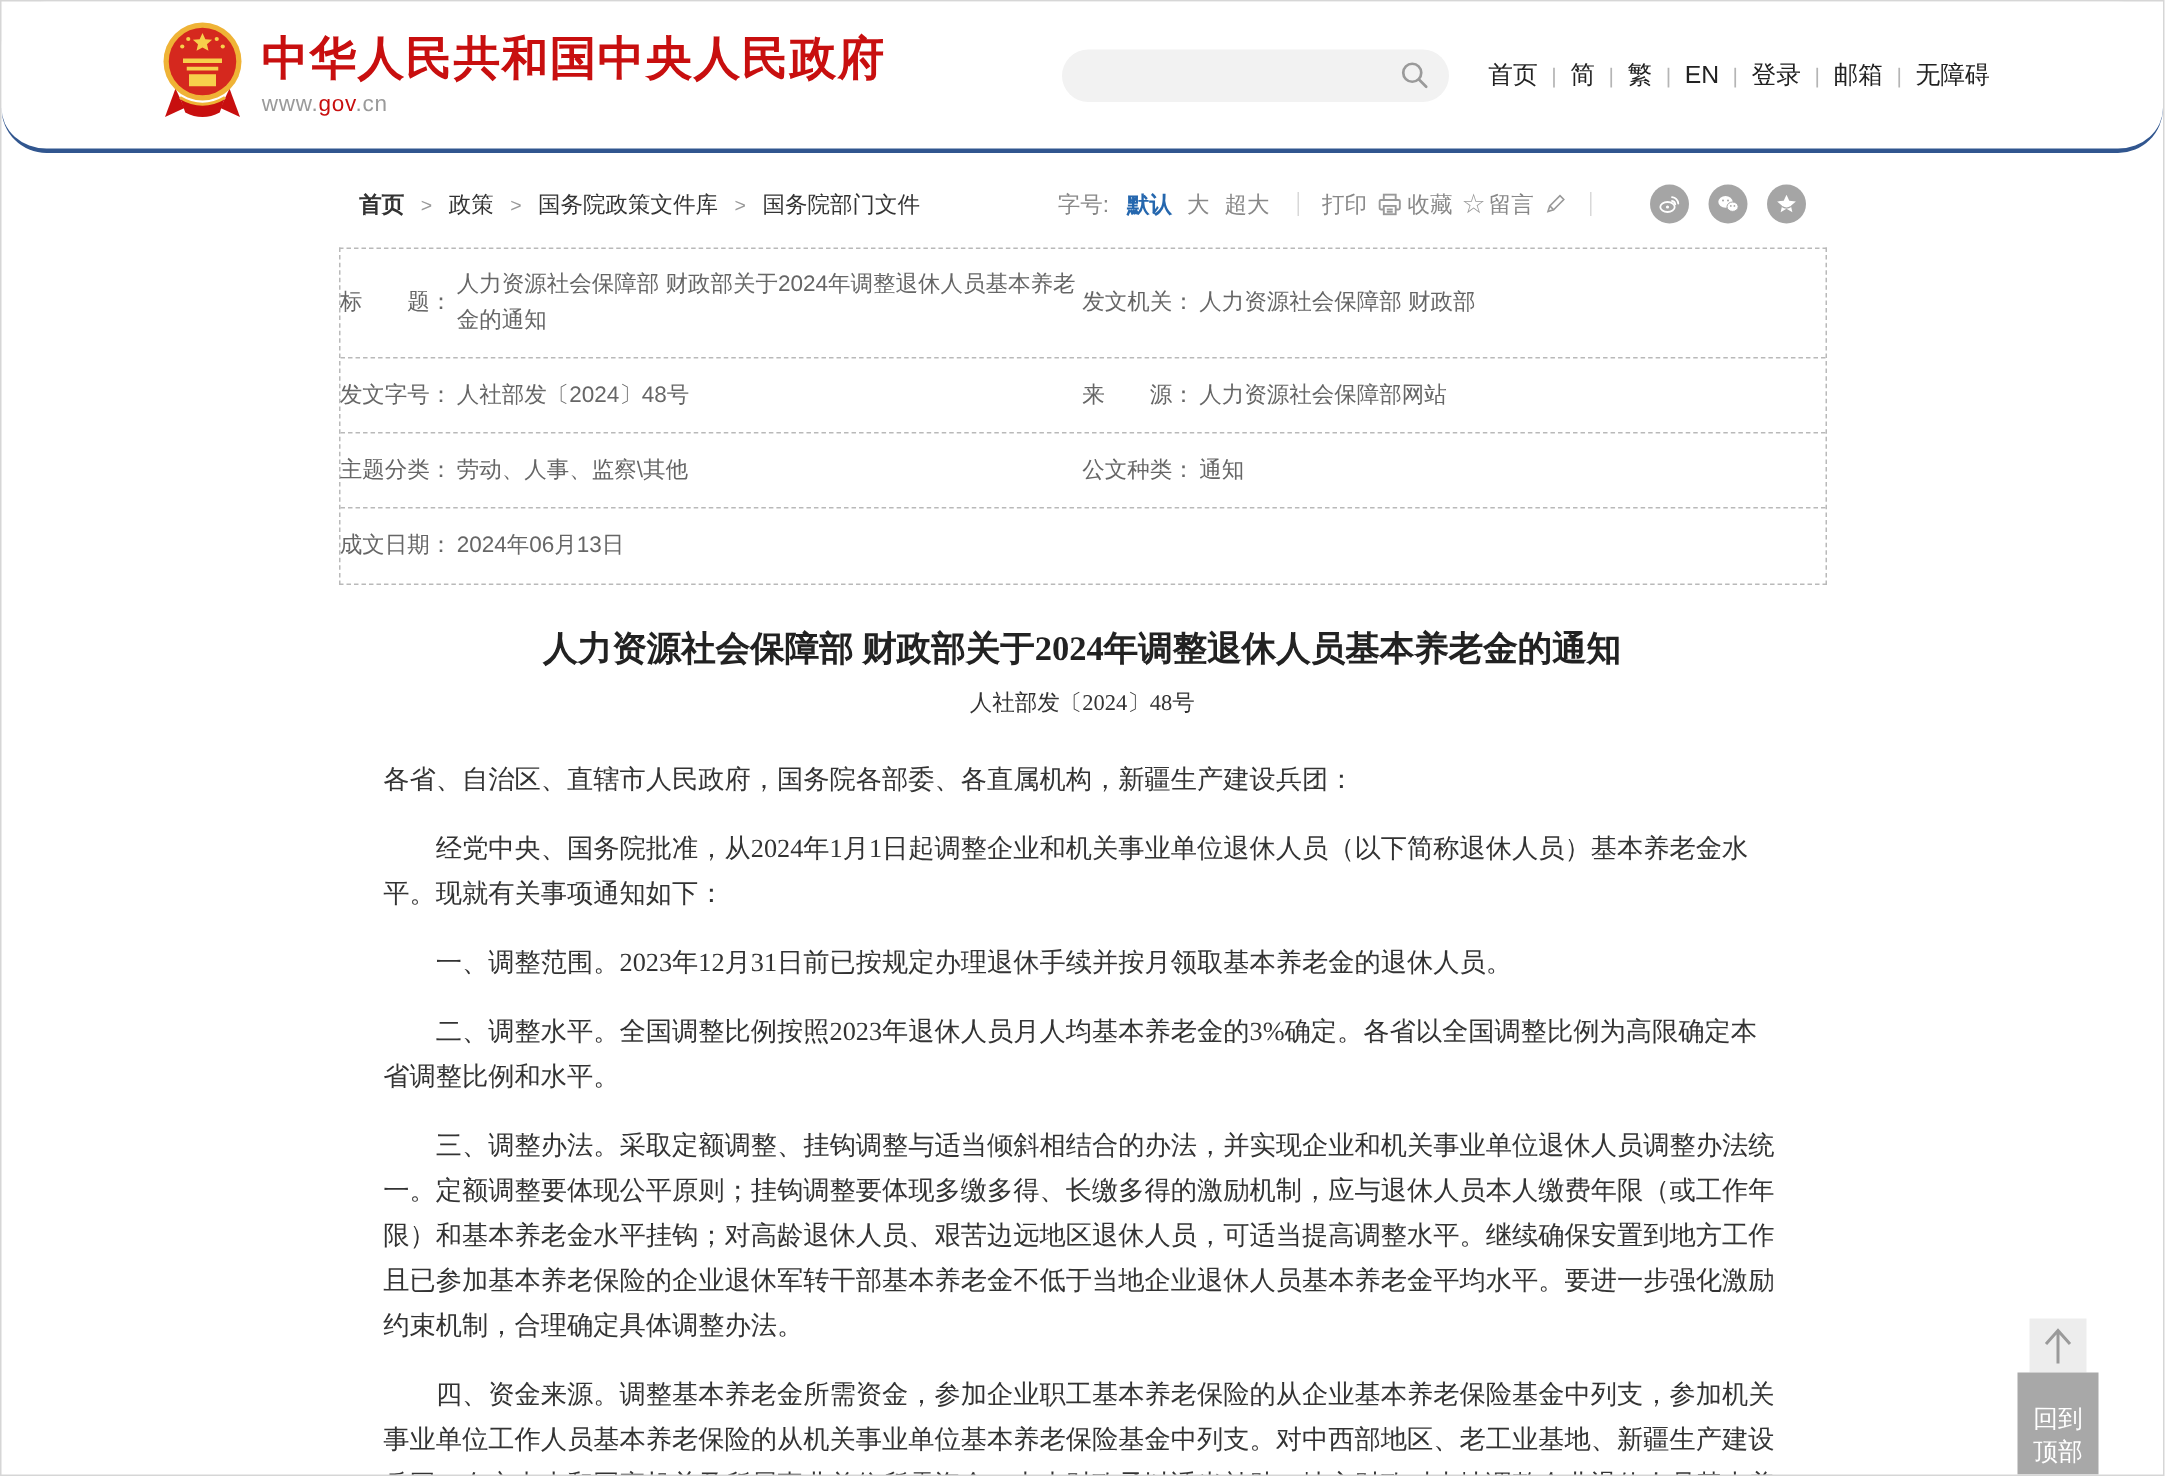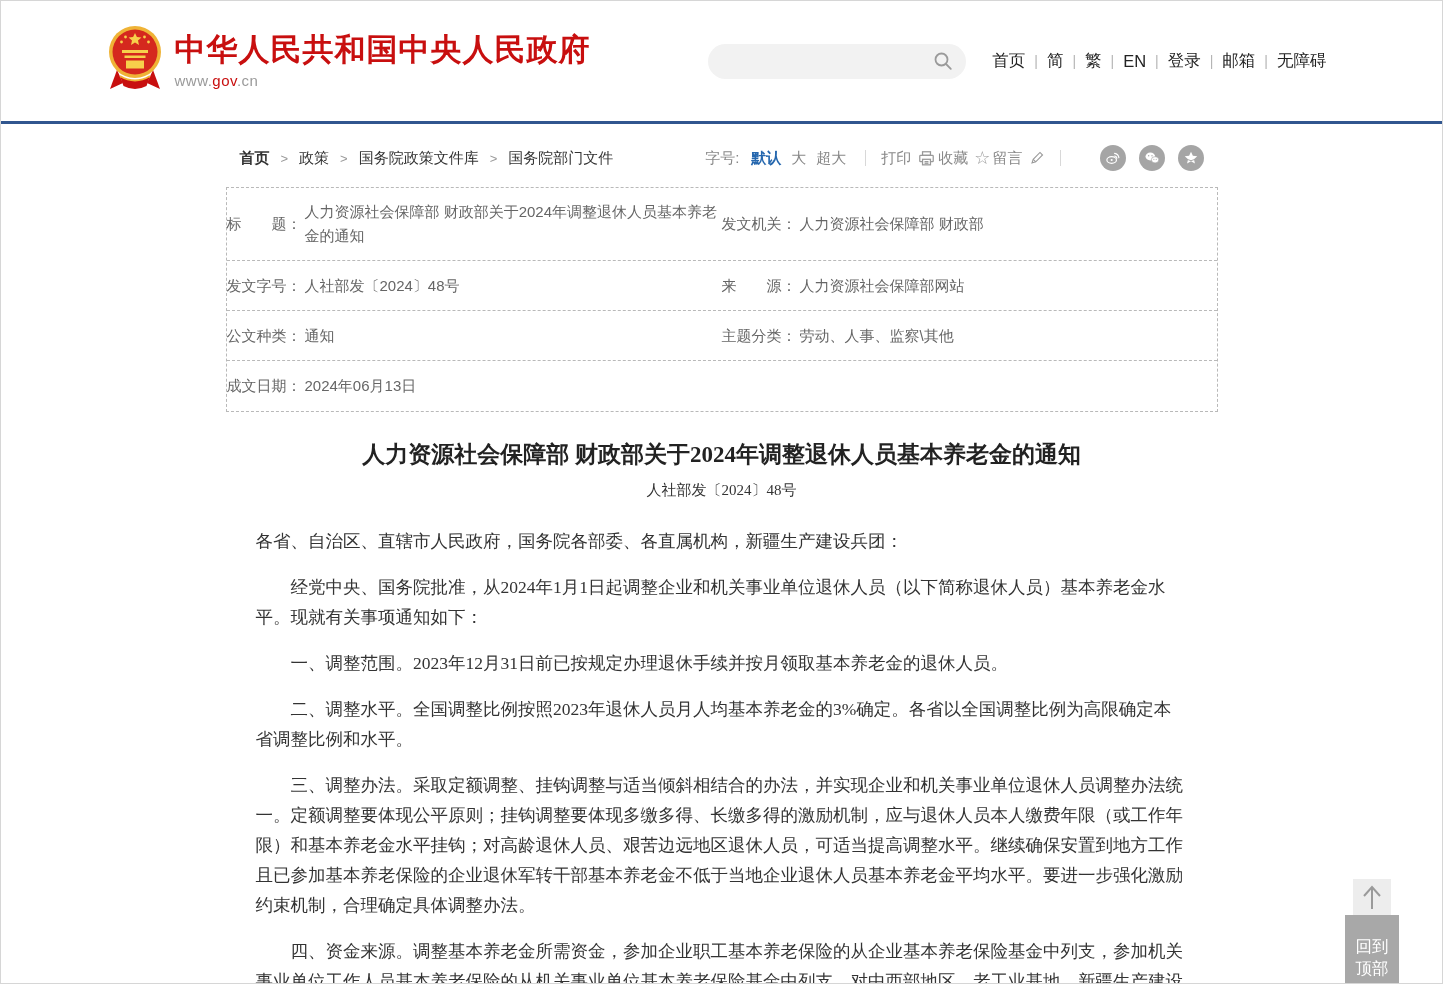--- a/index.html
+++ b/index.html
@@ -6,21 +6,21 @@
   html, body { background: #fff; }
   body {
     width: 1443px; height: 984px;
     position: relative; overflow: hidden;
     border: 1px solid #d6d6d6;
     font-family: "Liberation Sans", "DejaVu Sans", sans-serif;
     color: #333;
   }
 
   
-  .site-header { height: 123px; background: #fff; border-bottom: 3px solid #31568f; }
+  .site-header { height: 101px; background: #fff; border-bottom: 3px solid #31568f; border-radius: 30px; }
   .header-inner { width: 1228px; height: 100%; margin: 0 auto; display: flex; align-items: center; }
   .logo-link { display: flex; align-items: center; cursor: pointer; }
   .title-block { margin-left: 13px; display: flex; flex-direction: column; }
   .site-title {
     font-family: "Liberation Serif", "DejaVu Serif", serif;
     font-weight: bold; font-size: 31px; letter-spacing: 1px; color: #c80f0f; line-height: 1.1;
   }
   .site-url { font-size: 15px; color: #9a9a9a; margin-top: 4px; letter-spacing: .5px; }
   .site-url .red { color: #c80f0f; }
 
@@ -244,26 +244,26 @@
         <span class="meta-label">发文字号：</span>
         <span class="meta-value">人社部发〔2024〕48号</span>
       </div>
       <div class="meta-cell">
         <span class="meta-label">来　　源：</span>
         <span class="meta-value">人力资源社会保障部网站</span>
       </div>
     </div>
     <div class="meta-row">
       <div class="meta-cell">
+        <span class="meta-label">主题分类：</span>
+        <span class="meta-value">劳动、人事、监察\其他</span>
+      </div>
+      <div class="meta-cell">
         <span class="meta-label">公文种类：</span>
         <span class="meta-value">通知</span>
-      </div>
-      <div class="meta-cell">
-        <span class="meta-label">主题分类：</span>
-        <span class="meta-value">劳动、人事、监察\其他</span>
       </div>
     </div>
     <div class="meta-row">
       <div class="meta-cell">
         <span class="meta-label">成文日期：</span>
         <span class="meta-value">2024年06月13日</span>
       </div>
       <div class="meta-cell">
         <span class="meta-label"></span>
         <span class="meta-value"></span>

